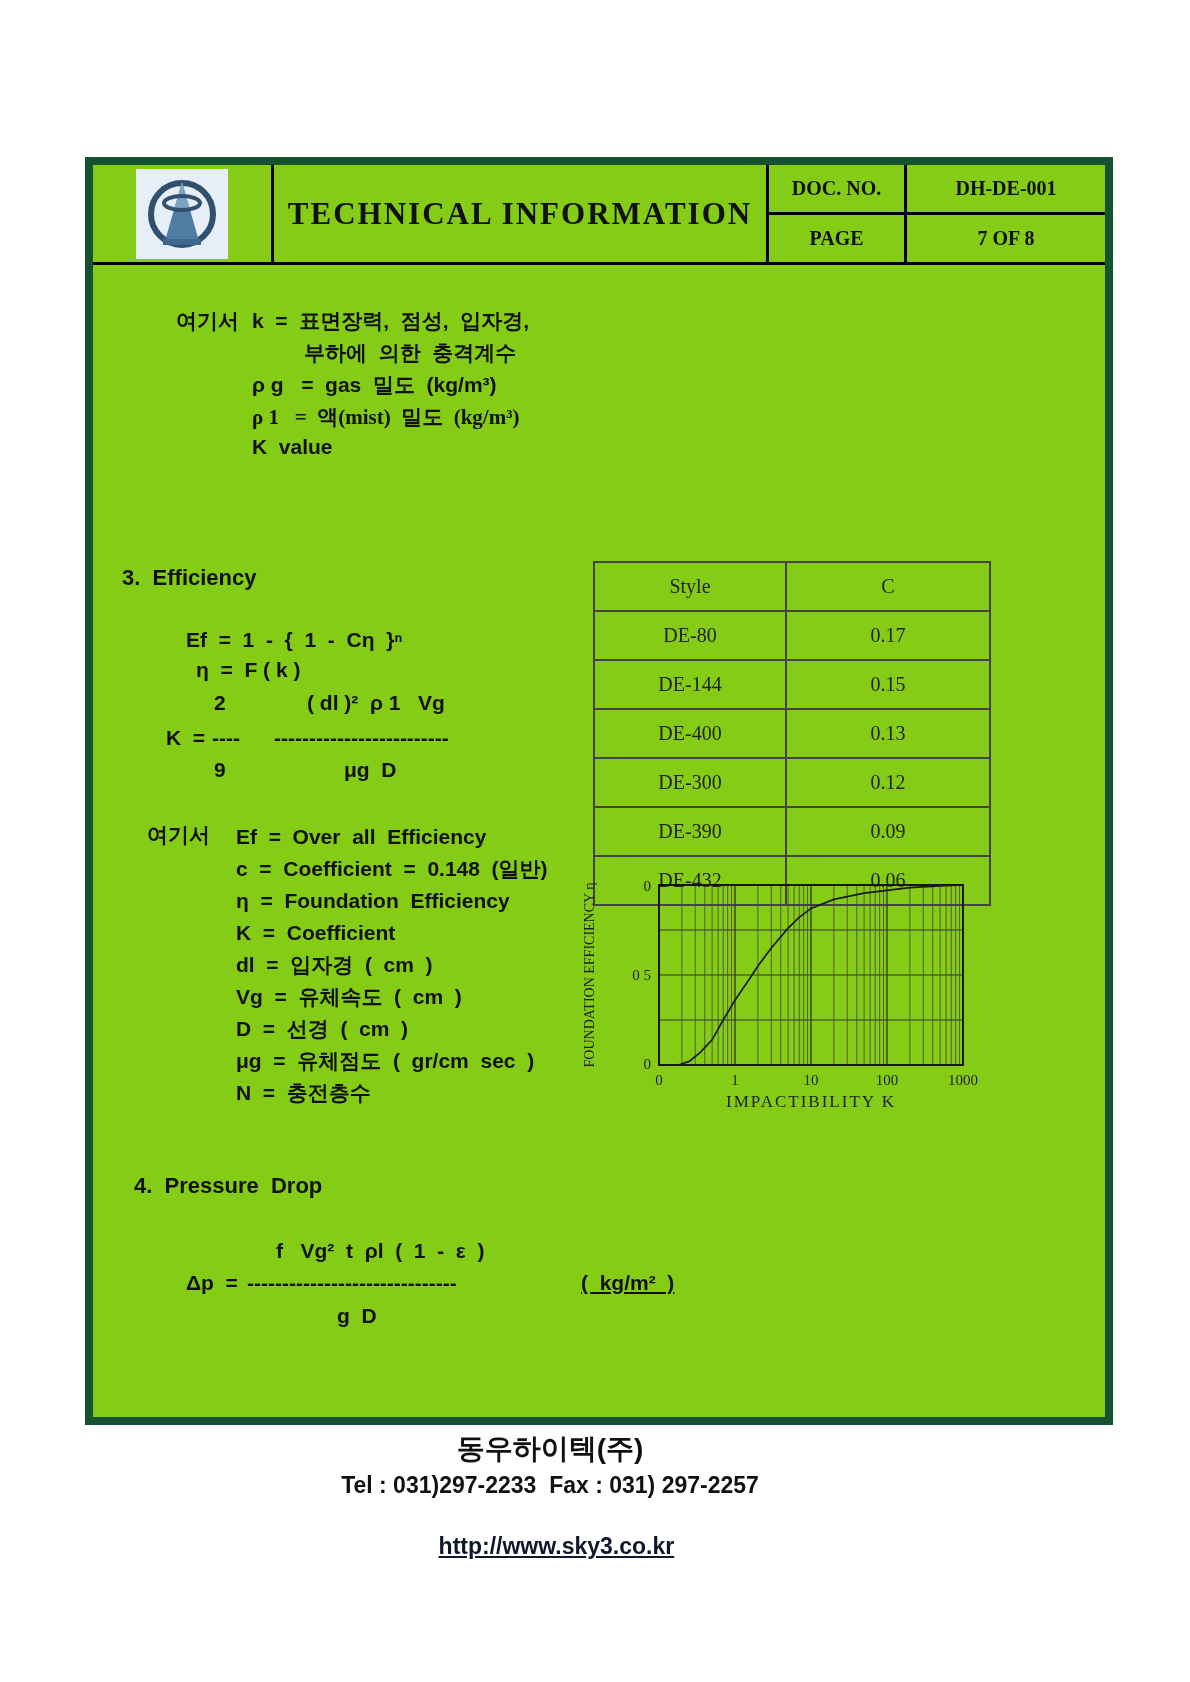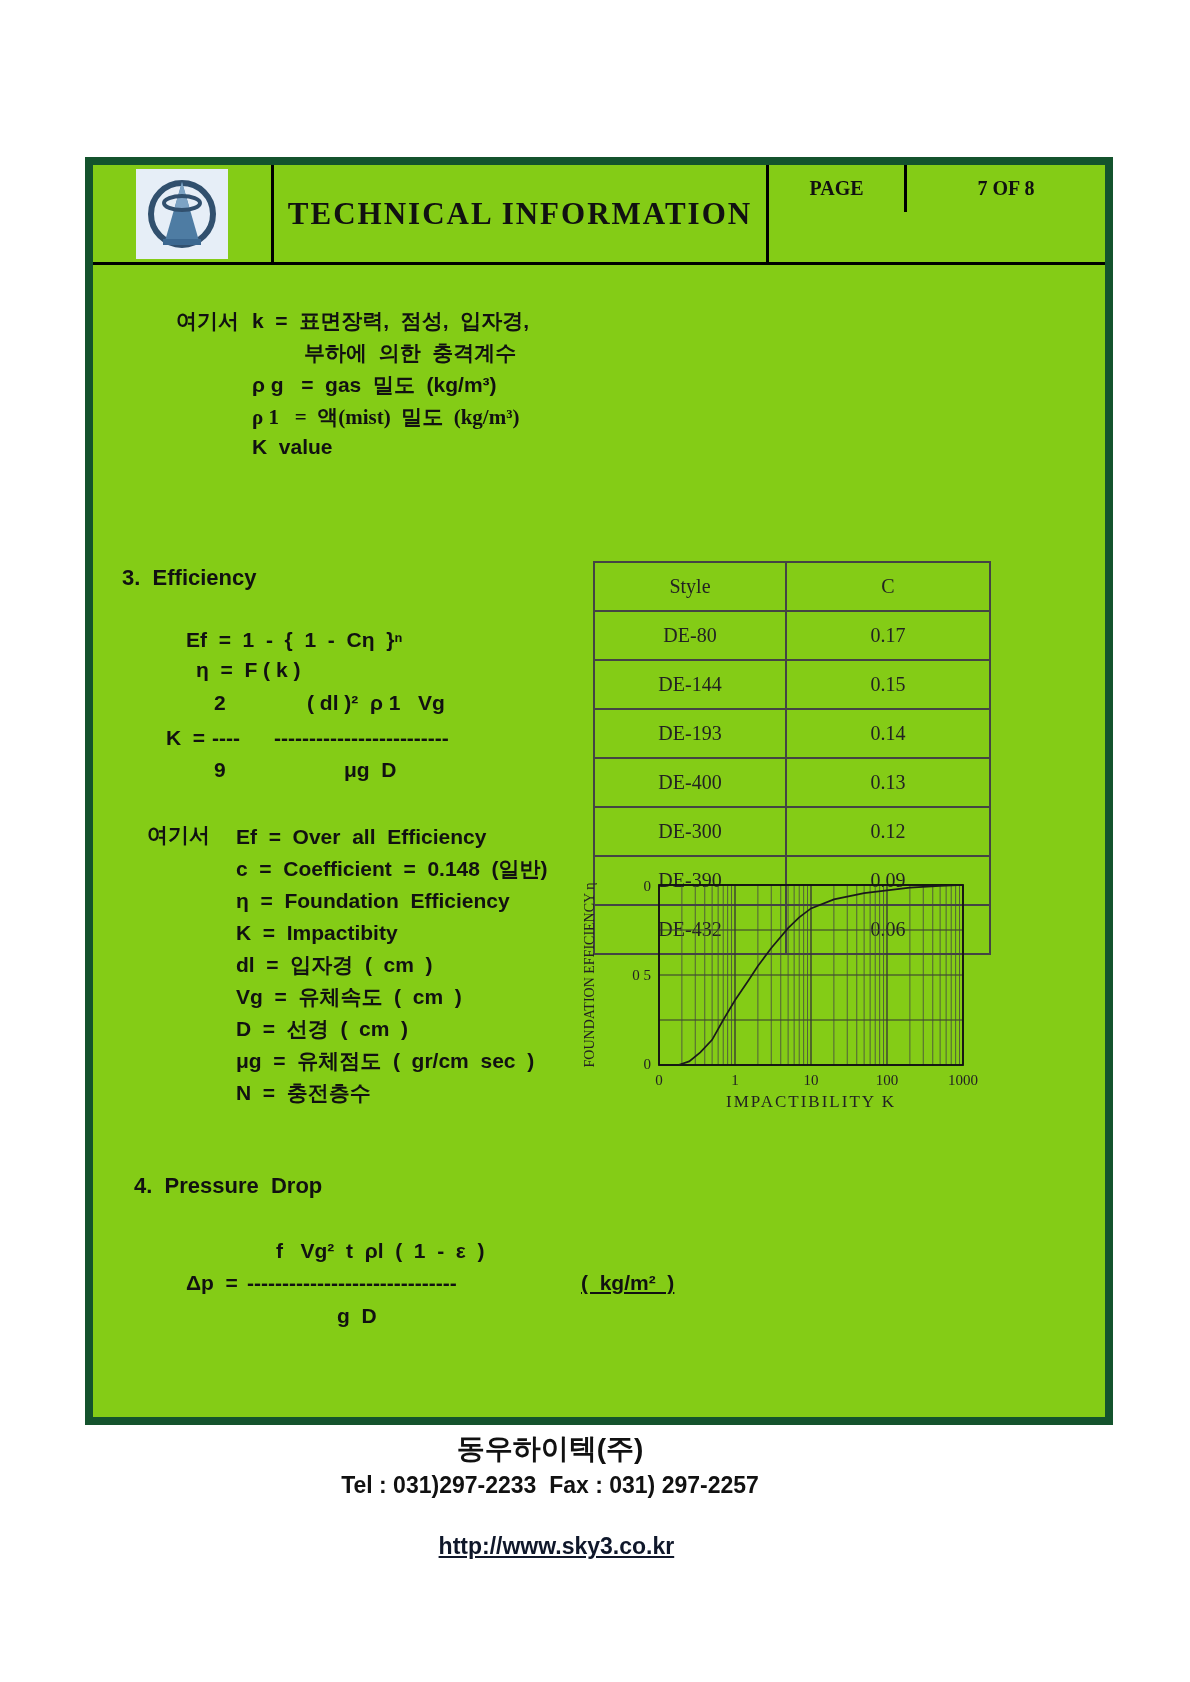--- a/index.html
+++ b/index.html
@@ -45,20 +45,24 @@
         <rect x="4" y="2" width="92" height="90" fill="#e6eef7"></rect>
         <circle cx="50" cy="47" r="31" fill="none" stroke="#31506e" stroke-width="6"></circle>
         <polygon points="50,15 67,74 33,74" fill="#4e7ca3"></polygon>
         <polygon points="50,15 58,43 42,43" fill="#7da3c4"></polygon>
         <rect x="31" y="72" width="38" height="6" fill="#3c6890"></rect>
         <ellipse cx="50" cy="36" rx="18" ry="7" fill="none" stroke="#31506e" stroke-width="4"></ellipse>
       </svg>
     </div>
     <div class="hdr-title">TECHNICAL INFORMATION</div>
     <div class="hdr-right">
+      <div class="hdr-row first">
+        <div class="hdr-lab">DOC. NO.</div>
+        <div class="hdr-val">DH-DE-001</div>
+      </div>
       <div class="hdr-row">
         <div class="hdr-lab">PAGE</div>
         <div class="hdr-val">7 OF 8</div>
       </div>
     </div>
   </div>
 
   <div class="abs t" style="left:83px;top:142px;">여기서</div>
   <div class="abs t" style="left:159px;top:142px;">k  =  표면장력,  점성,  입자경,</div>
   <div class="abs t" style="left:211px;top:174px;">부하에  의한  충격계수</div>
@@ -71,25 +75,25 @@
   <div class="abs t" style="left:103px;top:493px;">η  =  F ( k )</div>
   <div class="abs t" style="left:121px;top:526px;">2</div>
   <div class="abs t" style="left:214px;top:526px;">( dl )²  ρ 1   Vg</div>
   <div class="abs t" style="left:73px;top:561px;">K  =</div>
   <div class="abs t" style="left:119px;top:561px;">----</div>
   <div class="abs t" style="left:181px;top:561px;">-------------------------</div>
   <div class="abs t" style="left:121px;top:593px;">9</div>
   <div class="abs t" style="left:251px;top:593px;">μg  D</div>
 
   <div class="abs t" style="left:54px;top:656px;">여기서</div>
-  <div class="abs defs" style="left:143px;top:656px;"><div>Ef  =  Over  all  Efficiency</div><div>c  =  Coefficient  =  0.148  (일반)</div><div>η  =  Foundation  Efficiency</div><div>K  =  Impactibity</div><div>dl  =  입자경  (  cm  )</div><div>Vg  =  유체속도  (  cm  )</div><div>D  =  선경  (  cm  )</div><div>μg  =  유체점도  (  gr/cm  sec  )</div><div>N  =  충전층수</div></div>
+  <div class="abs defs" style="left:143px;top:656px;"><div>Ef  =  Over  all  Efficiency</div><div>c  =  Coefficient  =  0.148  (일반)</div><div>η  =  Foundation  Efficiency</div><div>K  =  Coefficient</div><div>dl  =  입자경  (  cm  )</div><div>Vg  =  유체속도  (  cm  )</div><div>D  =  선경  (  cm  )</div><div>μg  =  유체점도  (  gr/cm  sec  )</div><div>N  =  충전층수</div></div>
 
   <table class="stl abs" style="left:500px;top:396px;">
     <thead><tr><th class="c1">Style</th><th class="c2">C</th></tr></thead>
-    <tbody><tr><td>DE-80</td><td>0.17</td></tr><tr><td>DE-144</td><td>0.15</td></tr><tr><td>DE-193</td><td>0.14</td></tr><tr><td>DE-400</td><td>0.13</td></tr><tr><td>DE-300</td><td>0.12</td></tr><tr><td>DE-390</td><td>0.09</td></tr><tr><td>DE-432</td><td>0.06</td></tr></tbody>
+    <tbody><tr><td>DE-80</td><td>0.17</td></tr><tr><td>DE-144</td><td>0.15</td></tr><tr><td>DE-400</td><td>0.13</td></tr><tr><td>DE-300</td><td>0.12</td></tr><tr><td>DE-390</td><td>0.09</td></tr><tr><td>DE-432</td><td>0.06</td></tr></tbody>
   </table>
 
   <svg id="impact-chart" class="abs" style="left:471px;top:648px;" width="470" height="300">
       <line x1="95" y1="72" x2="399" y2="72" stroke="#333" stroke-width="1.6"></line>
       <line x1="95" y1="117" x2="399" y2="117" stroke="#333" stroke-width="1"></line>
       <line x1="95" y1="162" x2="399" y2="162" stroke="#333" stroke-width="1"></line>
       <line x1="95" y1="207" x2="399" y2="207" stroke="#333" stroke-width="1"></line>
       <line x1="95" y1="252" x2="399" y2="252" stroke="#333" stroke-width="1.6"></line>
       <line x1="95" y1="72" x2="95" y2="252" stroke="#333" stroke-width="1.3"></line>
       <line x1="117.87827967046258" y1="72" x2="117.87827967046258" y2="252" stroke="#444" stroke-width="0.8"></line>

